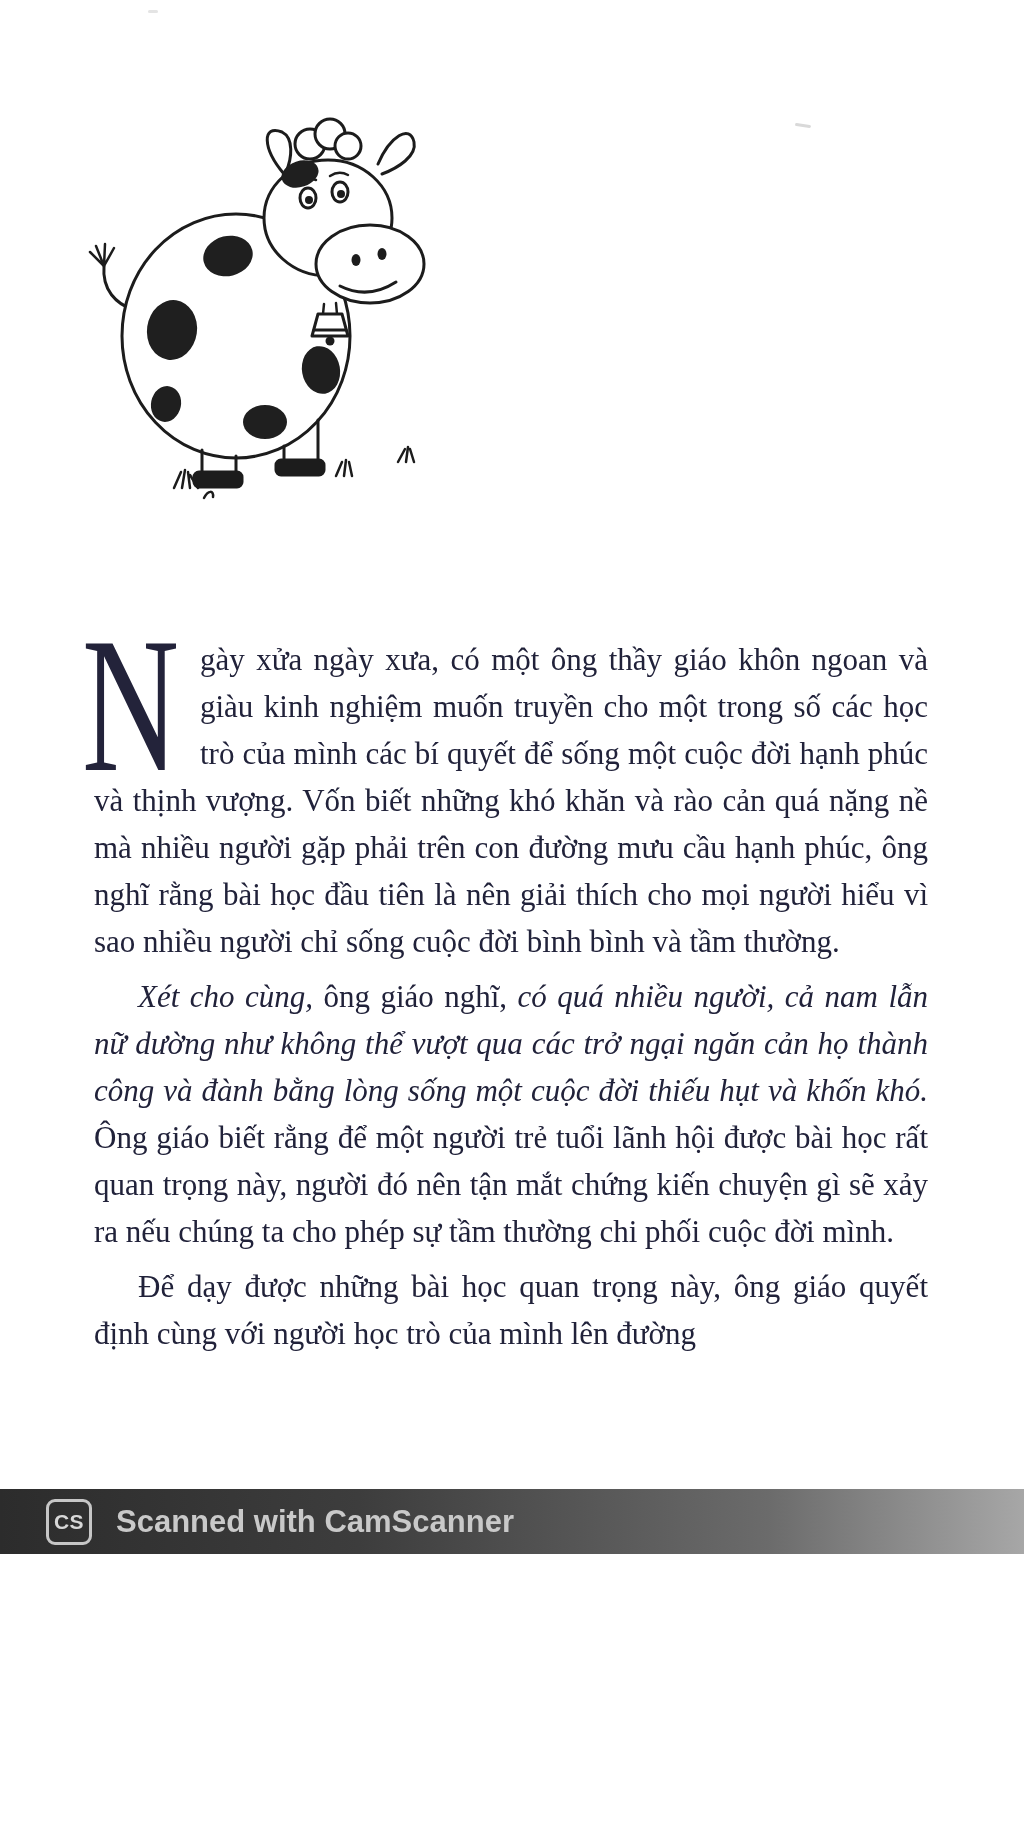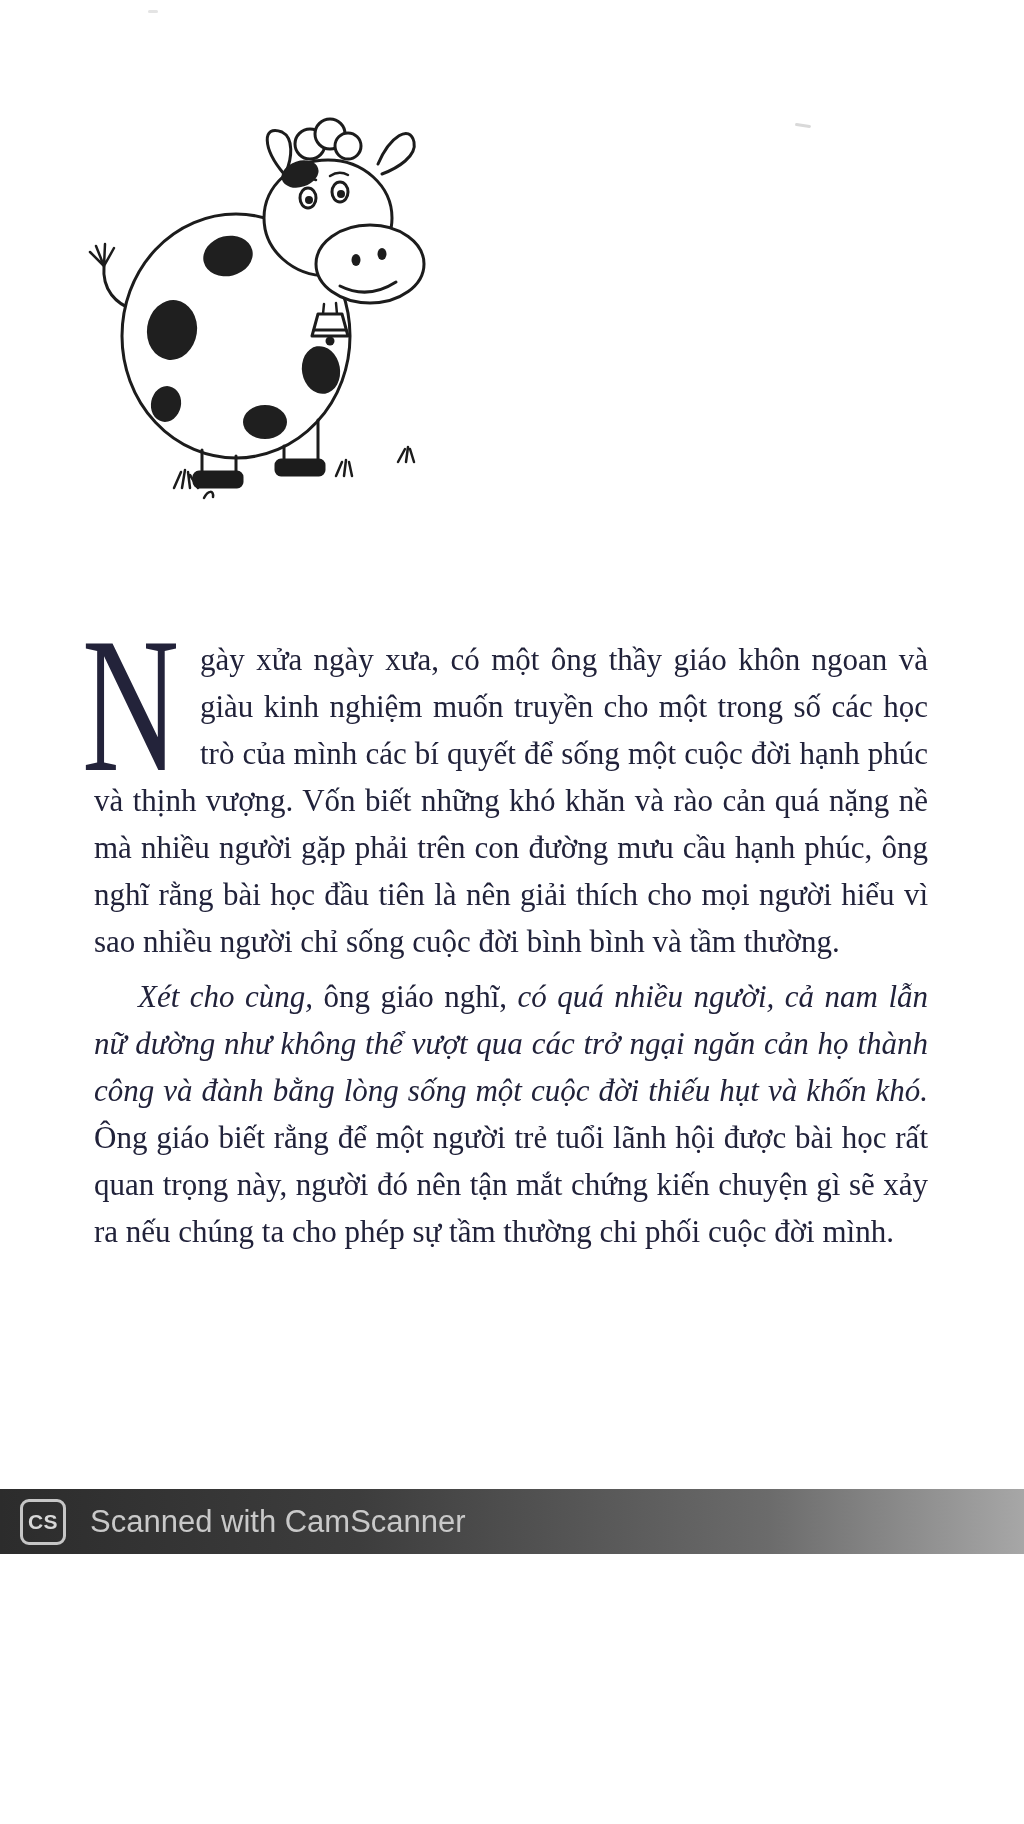--- a/index.html
+++ b/index.html
@@ -32,34 +32,34 @@
     position:absolute; left:-4px; top:-18px;
     font-size:192px; line-height:1;
     transform:scaleX(0.70); transform-origin:left top;
     font-family:"Liberation Serif",serif;
     color:#23233a;
   }
   .scan-bar {
     position:absolute; left:0; top:1489px; width:1024px; height:65px;
     background:linear-gradient(to right,#2c2c2c 0%,#3d3d3d 35%,#6b6b6b 75%,#a7a7a7 100%);
     display:flex; align-items:center;
-    padding-left:20px;
+    padding-left:46px;
   }
   .cs-logo {
     width:46px; height:46px; flex:0 0 46px;
     border:3px solid #c6c6c6; border-radius:9px;
     color:#d8d8d8;
     display:flex; align-items:center; justify-content:center;
     font-family:"Liberation Sans",sans-serif;
     font-weight:bold; font-size:21px; letter-spacing:.5px;
   }
   .scan-label {
     margin-left:24px;
     font-family:"Liberation Sans",sans-serif;
-    font-size:31px; color:#c9c9c9; font-weight:400;
+    font-size:31px; color:#c9c9c9; font-weight:700;
   }
   .artifact { position:absolute; background:#c9c9c9; border-radius:2px; }
   .artifact.a1 { left:795px; top:124px; width:16px; height:3px; transform:rotate(8deg); opacity:.7; }
   .artifact.a2 { left:148px; top:10px; width:10px; height:3px; opacity:.5; }
 </style>
 </head>
 <body>
 
 <div class="page">
 
@@ -137,20 +137,21 @@
         </g>
       </g>
     </svg>
   </div>
 
   <div class="text-block">
     <span class="dropcap">N</span>
     <div>
         <p class=""><span class="dropcap-spacer"></span><span>gày xửa ngày xưa, có một ông thầy giáo khôn ngoan và giàu kinh nghiệm muốn truyền cho một trong số các học trò của mình các bí quyết để sống một cuộc đời hạnh phúc và thịnh vượng. Vốn biết những khó khăn và rào cản quá nặng nề mà nhiều người gặp phải trên con đường mưu cầu hạnh phúc, ông nghĩ rằng bài học đầu tiên là nên giải thích cho mọi người hiểu vì sao nhiều người chỉ sống cuộc đời bình bình và tầm thường.</span></p>
         <p class="indent"><span class="italic">Xét cho cùng,</span><span> ông giáo nghĩ, </span><span class="italic">có quá nhiều người, cả nam lẫn nữ dường như không thể vượt qua các trở ngại ngăn cản họ thành công và đành bằng lòng sống một cuộc đời thiếu hụt và khốn khó.</span><span> Ông giáo biết rằng để một người trẻ tuổi lãnh hội được bài học rất quan trọng này, người đó nên tận mắt chứng kiến chuyện gì sẽ xảy ra nếu chúng ta cho phép sự tầm thường chi phối cuộc đời mình.</span></p>
+        <p class="indent"><span>Để dạy được những bài học quan trọng này, ông giáo quyết định cùng với người học trò của mình lên đường</span></p>
       </div>
   </div>
 
   <div class="scan-bar">
     <div class="cs-logo">CS</div>
     <div class="scan-label">Scanned with CamScanner</div>
   </div>
 
 </div>
 

